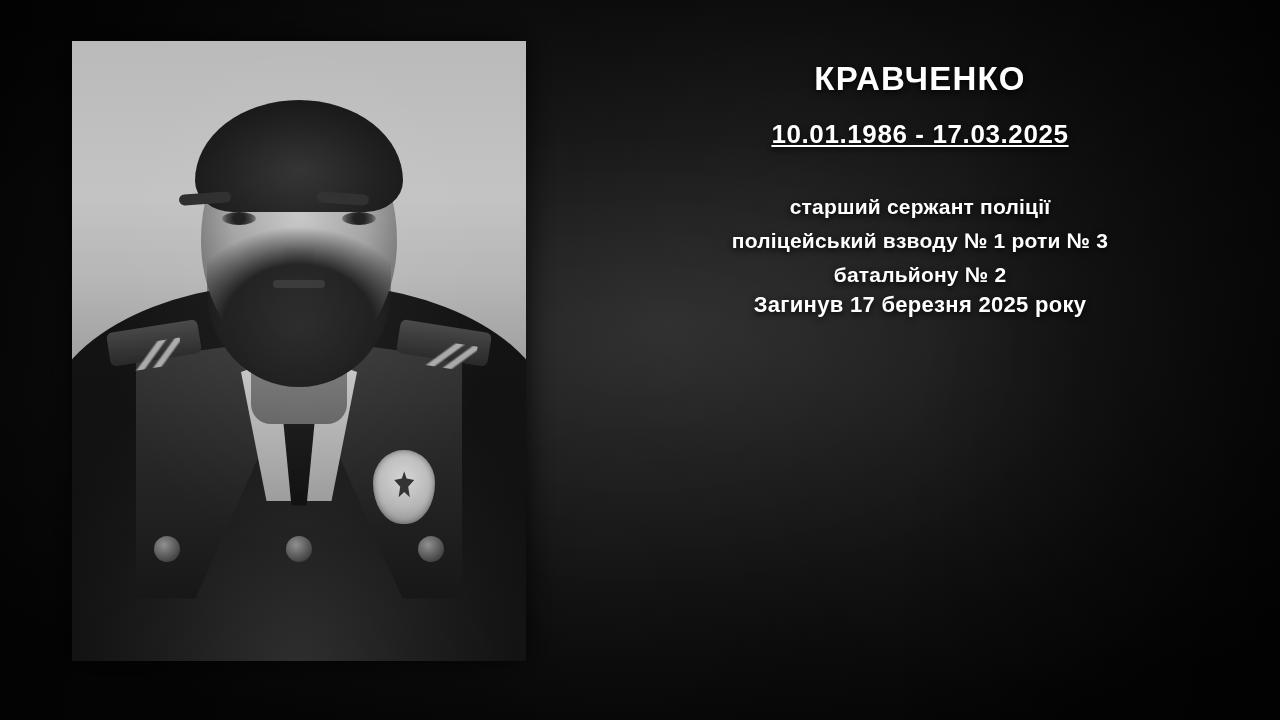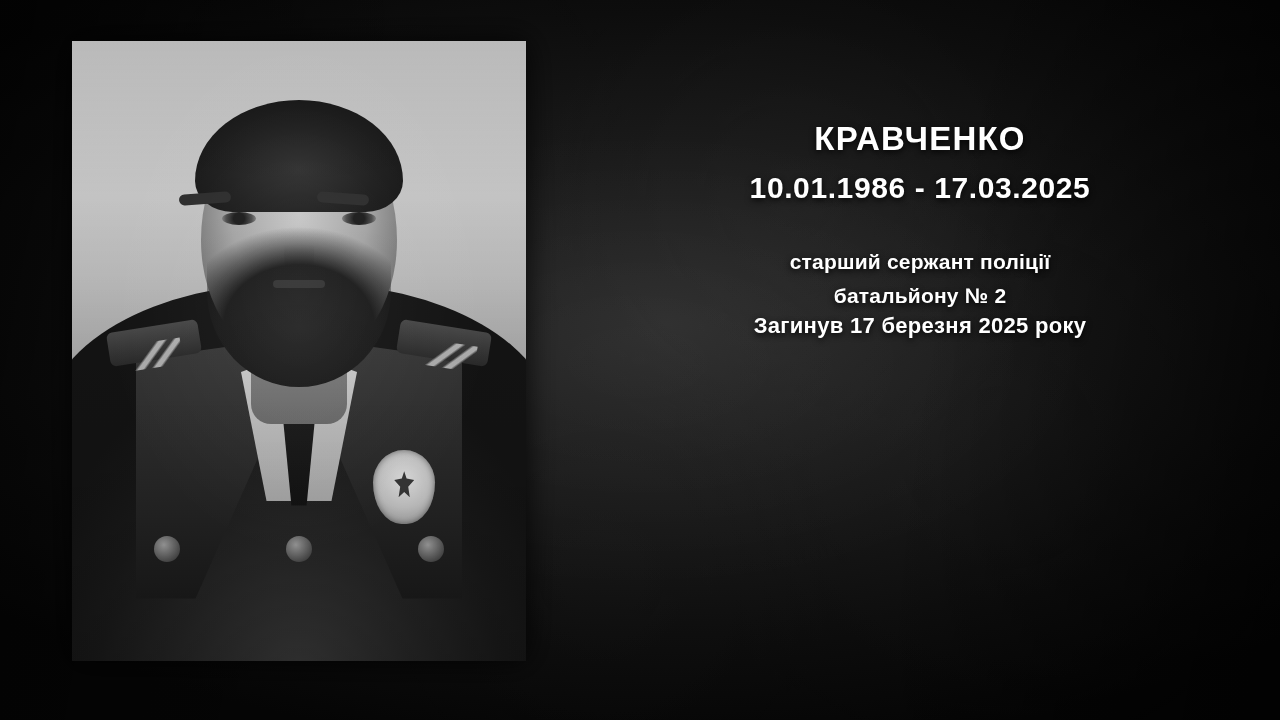--- a/index.html
+++ b/index.html
@@ -253,36 +253,37 @@
     position: absolute;
     left: 580px;
     top: 0;
     width: 680px;
     height: 720px;
     color: #ffffff;
     text-align: center;
     display: flex;
     flex-direction: column;
     justify-content: flex-start;
-    padding-top: 116px;
+    padding-top: 56px;
     box-sizing: border-box;
   }
   .name-line {
     font-size: 33px;
     font-weight: bold;
     letter-spacing: 1.2px;
     line-height: 1.42;
     text-shadow: 0 2px 6px rgba(0,0,0,0.9);
   }
   .dates {
-    margin-top: 8px;
-    font-size: 30px;
+    margin-top: 16px;
+    font-size: 26px;
     font-weight: bold;
     letter-spacing: 0.6px;
     text-shadow: 0 2px 6px rgba(0,0,0,0.9);
+    text-decoration: underline;
   }
   .rank-block {
     margin-top: 40px;
     font-size: 21px;
     font-weight: bold;
     line-height: 1.62;
     letter-spacing: 0.2px;
     text-shadow: 0 2px 6px rgba(0,0,0,0.9);
   }
   .death-line {
@@ -328,19 +329,20 @@
       <div class="portrait-shade"></div>
     </div>
   </div>
 
   <div class="info">
     <div class="name-line">КРАВЧЕНКО</div>
     <div class="dates">10.01.1986 - 17.03.2025</div>
 
     <div class="rank-block">
       <div>старший сержант поліції</div>
+      <div>поліцейський взводу № 1 роти № 3</div>
       <div>батальйону № 2</div>
     </div>
 
     <div class="death-line">Загинув 17 березня 2025 року</div>
   </div>
 
 </div>
 
 </body></html>

